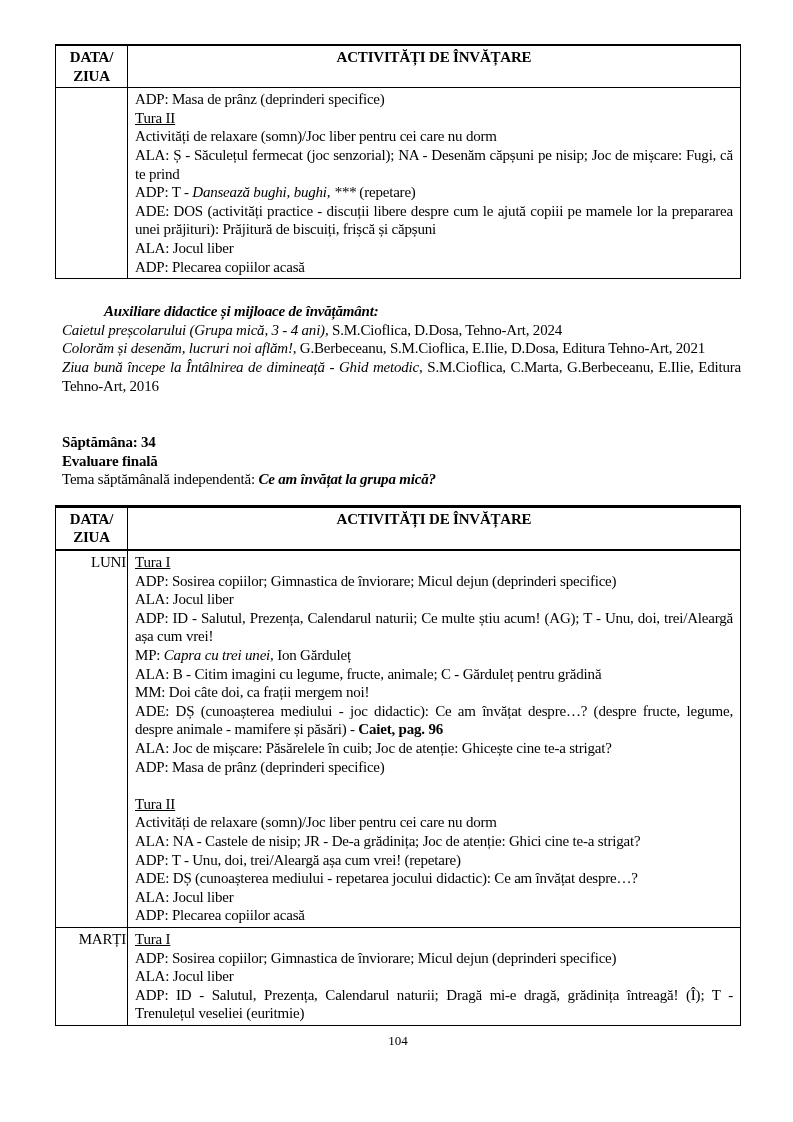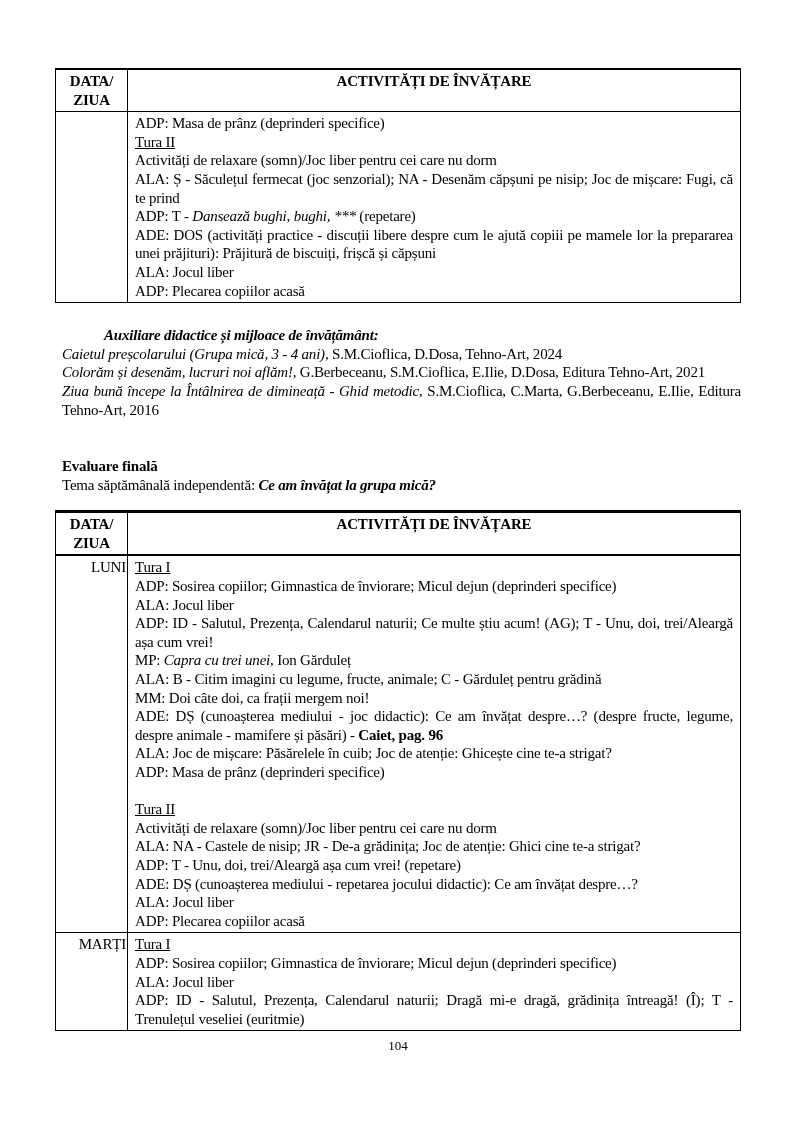--- a/index.html
+++ b/index.html
@@ -6,21 +6,21 @@
   .page{
     position:relative;
     width:793px;height:1122px;
     background:#ffffff;
     font-family:"Liberation Serif","DejaVu Serif",serif;
     font-size:15px;line-height:18.6px;
     color:#000;
     letter-spacing:-0.2px;
     overflow:hidden;
   }
-  .content{position:absolute;left:55px;top:68px;width:686px;}
+  .content{position:absolute;left:55px;top:44px;width:686px;}
   .doc-table{border-collapse:collapse;width:686px;table-layout:fixed;}
   .doc-table col.c1{width:72px;}
   .doc-table th,.doc-table td{border:1px solid #000;vertical-align:top;}
   .t1{border-top:2.5px solid #000;}
   .t2{border-top:3px solid #000;margin-top:16px;}
   .t2 th{border-bottom:2.5px solid #000;}
   th{font-weight:bold;text-align:center;padding:2px 2px 2px 2px;}
   td.day-cell{text-align:right;padding:2px 1px;}
   td.act-cell{padding:2px 7px 2px 7px;}
   .line{min-height:18.6px;}
@@ -73,20 +73,21 @@
     <div class="aux">
       <div class="aux-heading bd it">Auxiliare didactice și mijloace de învățământ:</div>
       <div id="aux-items">
           <div class="line"><span class="it">Caietul preșcolarului (Grupa mică, 3 - 4 ani),</span><span> S.M.Cioflica, D.Dosa, Tehno-Art, 2024</span></div>
           <div class="line jt"><span class="it">Colorăm și desenăm, lucruri noi aflăm!,</span><span> G.Berbeceanu, S.M.Cioflica, E.Ilie, D.Dosa, Editura Tehno-Art, 2021</span></div>
           <div class="line jt"><span class="it">Ziua bună începe la Întâlnirea de dimineață - Ghid metodic</span><span>, S.M.Cioflica, C.Marta, G.Berbeceanu, E.Ilie, Editura Tehno-Art, 2016</span></div>
         </div>
     </div>
 
     <div class="week">
+      <div class="bd">Săptămâna: 34</div>
       <div class="bd">Evaluare finală</div>
       <div><span>Tema săptămânală independentă: </span><span class="bd it">Ce am învățat la grupa mică?</span></div>
     </div>
 
     <table class="doc-table t2">
       <colgroup>
           <col class="c1">
           <col class="c2">
         </colgroup>
       <thead>

